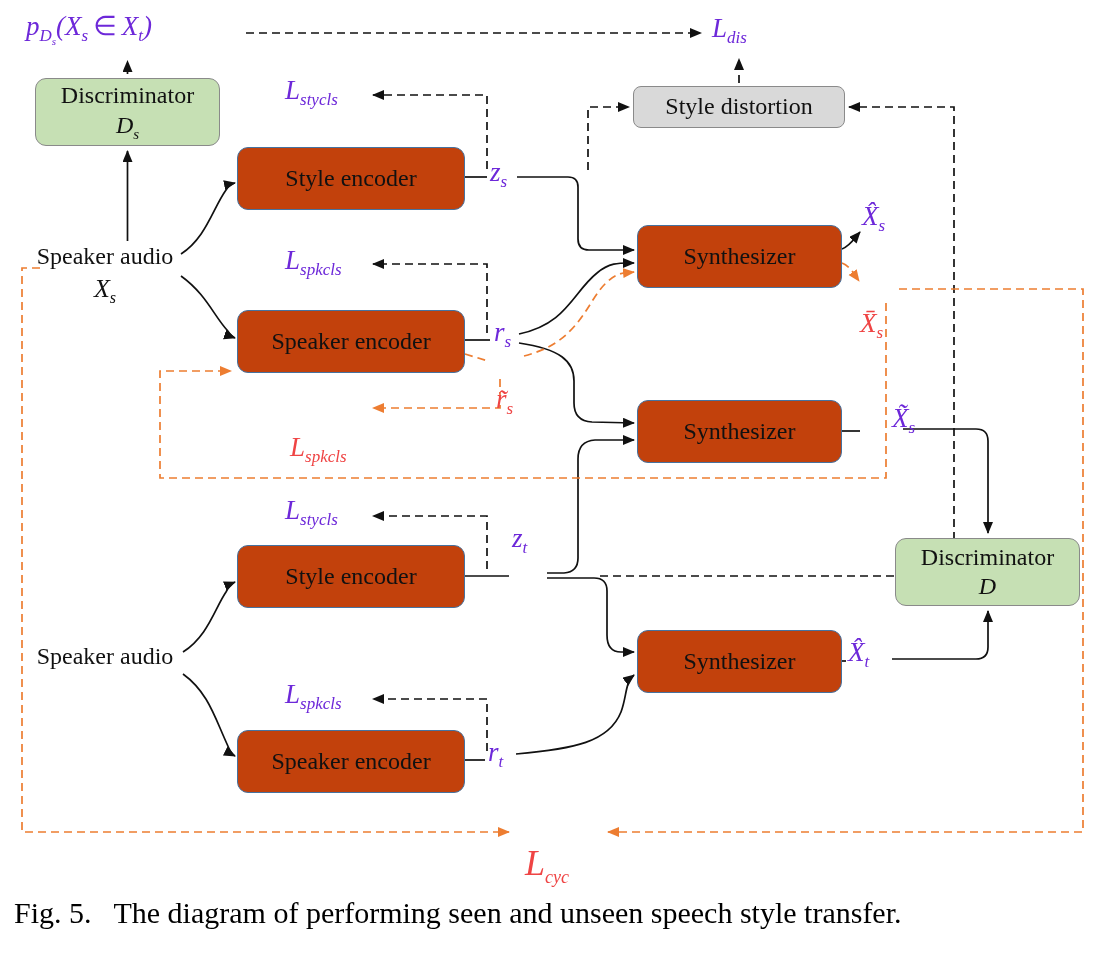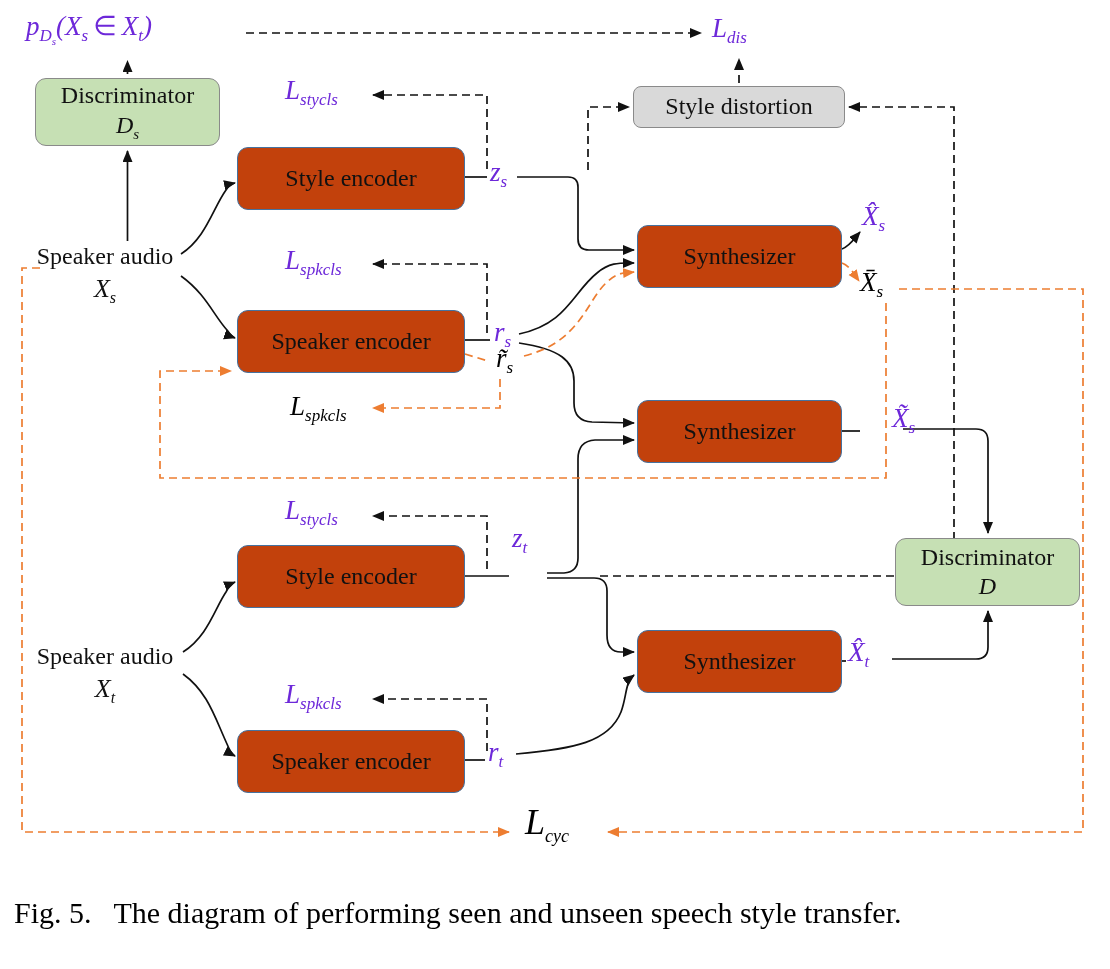--- a/index.html
+++ b/index.html
@@ -10,21 +10,21 @@
        box-sizing:border-box;border-radius:11px;text-align:center;font-size:24px;line-height:1.22;}
   .box.blue{background:#c2410c;border:1.6px solid #46729f;}
   .box.green{background:#C6E0B4;border:1.6px solid #8a8a8a;}
   .box.gray{background:#D9D9D9;border:1.6px solid #8a8a8a;border-radius:8px;justify-content:center;}
   .box-label{display:inline-block;}
   .it{font-style:italic;}
   .box .it sub{font-size:15px;font-style:italic;}
   .mlabel{position:absolute;font-style:italic;font-size:27px;line-height:1.25;white-space:nowrap;color:#6d28d9;}
   .mlabel sub{font-size:17px;font-style:italic;line-height:1;}
   .mlabel sub sub{font-size:11px;}
-  .mlabel.orange{color:#000000;}
+  .mlabel.orange{color:#ef4444;margin-top:41px;}
   .mlabel.big{font-size:36px;}
   .mlabel.big sub{font-size:18px;}
   .elem{font-style:normal;padding:0 5px;}
   .audio-label{position:absolute;width:150px;text-align:center;font-size:24px;line-height:1.3;}
   .audio-label .mathline{font-size:26px;}
   .audio-label sub{font-size:16px;font-style:italic;}
   .caption{position:absolute;left:14px;top:896px;width:1090px;font-size:30px;color:#000;white-space:pre-wrap;}
 </style>
 </head>
 <body>
@@ -165,18 +165,17 @@
 
   <div class="mlabel orange big" style="left:525px;top:800px"><span>L</span><sub>cyc</sub></div>
 
   <div class="audio-label" style="left:30px;top:241px">
     <div>Speaker audio</div>
     <div class="mathline it"><span>X</span><sub>s</sub></div>
   </div>
 
   <div class="audio-label" style="left:30px;top:641px">
     <div>Speaker audio</div>
-    <div class="mathline it"><span>X</span><sub>t</sub></div>
   </div>
 
   <div class="caption">Fig. 5.   The diagram of performing seen and unseen speech style transfer.</div>
 
 </div>
 
 </body></html>

